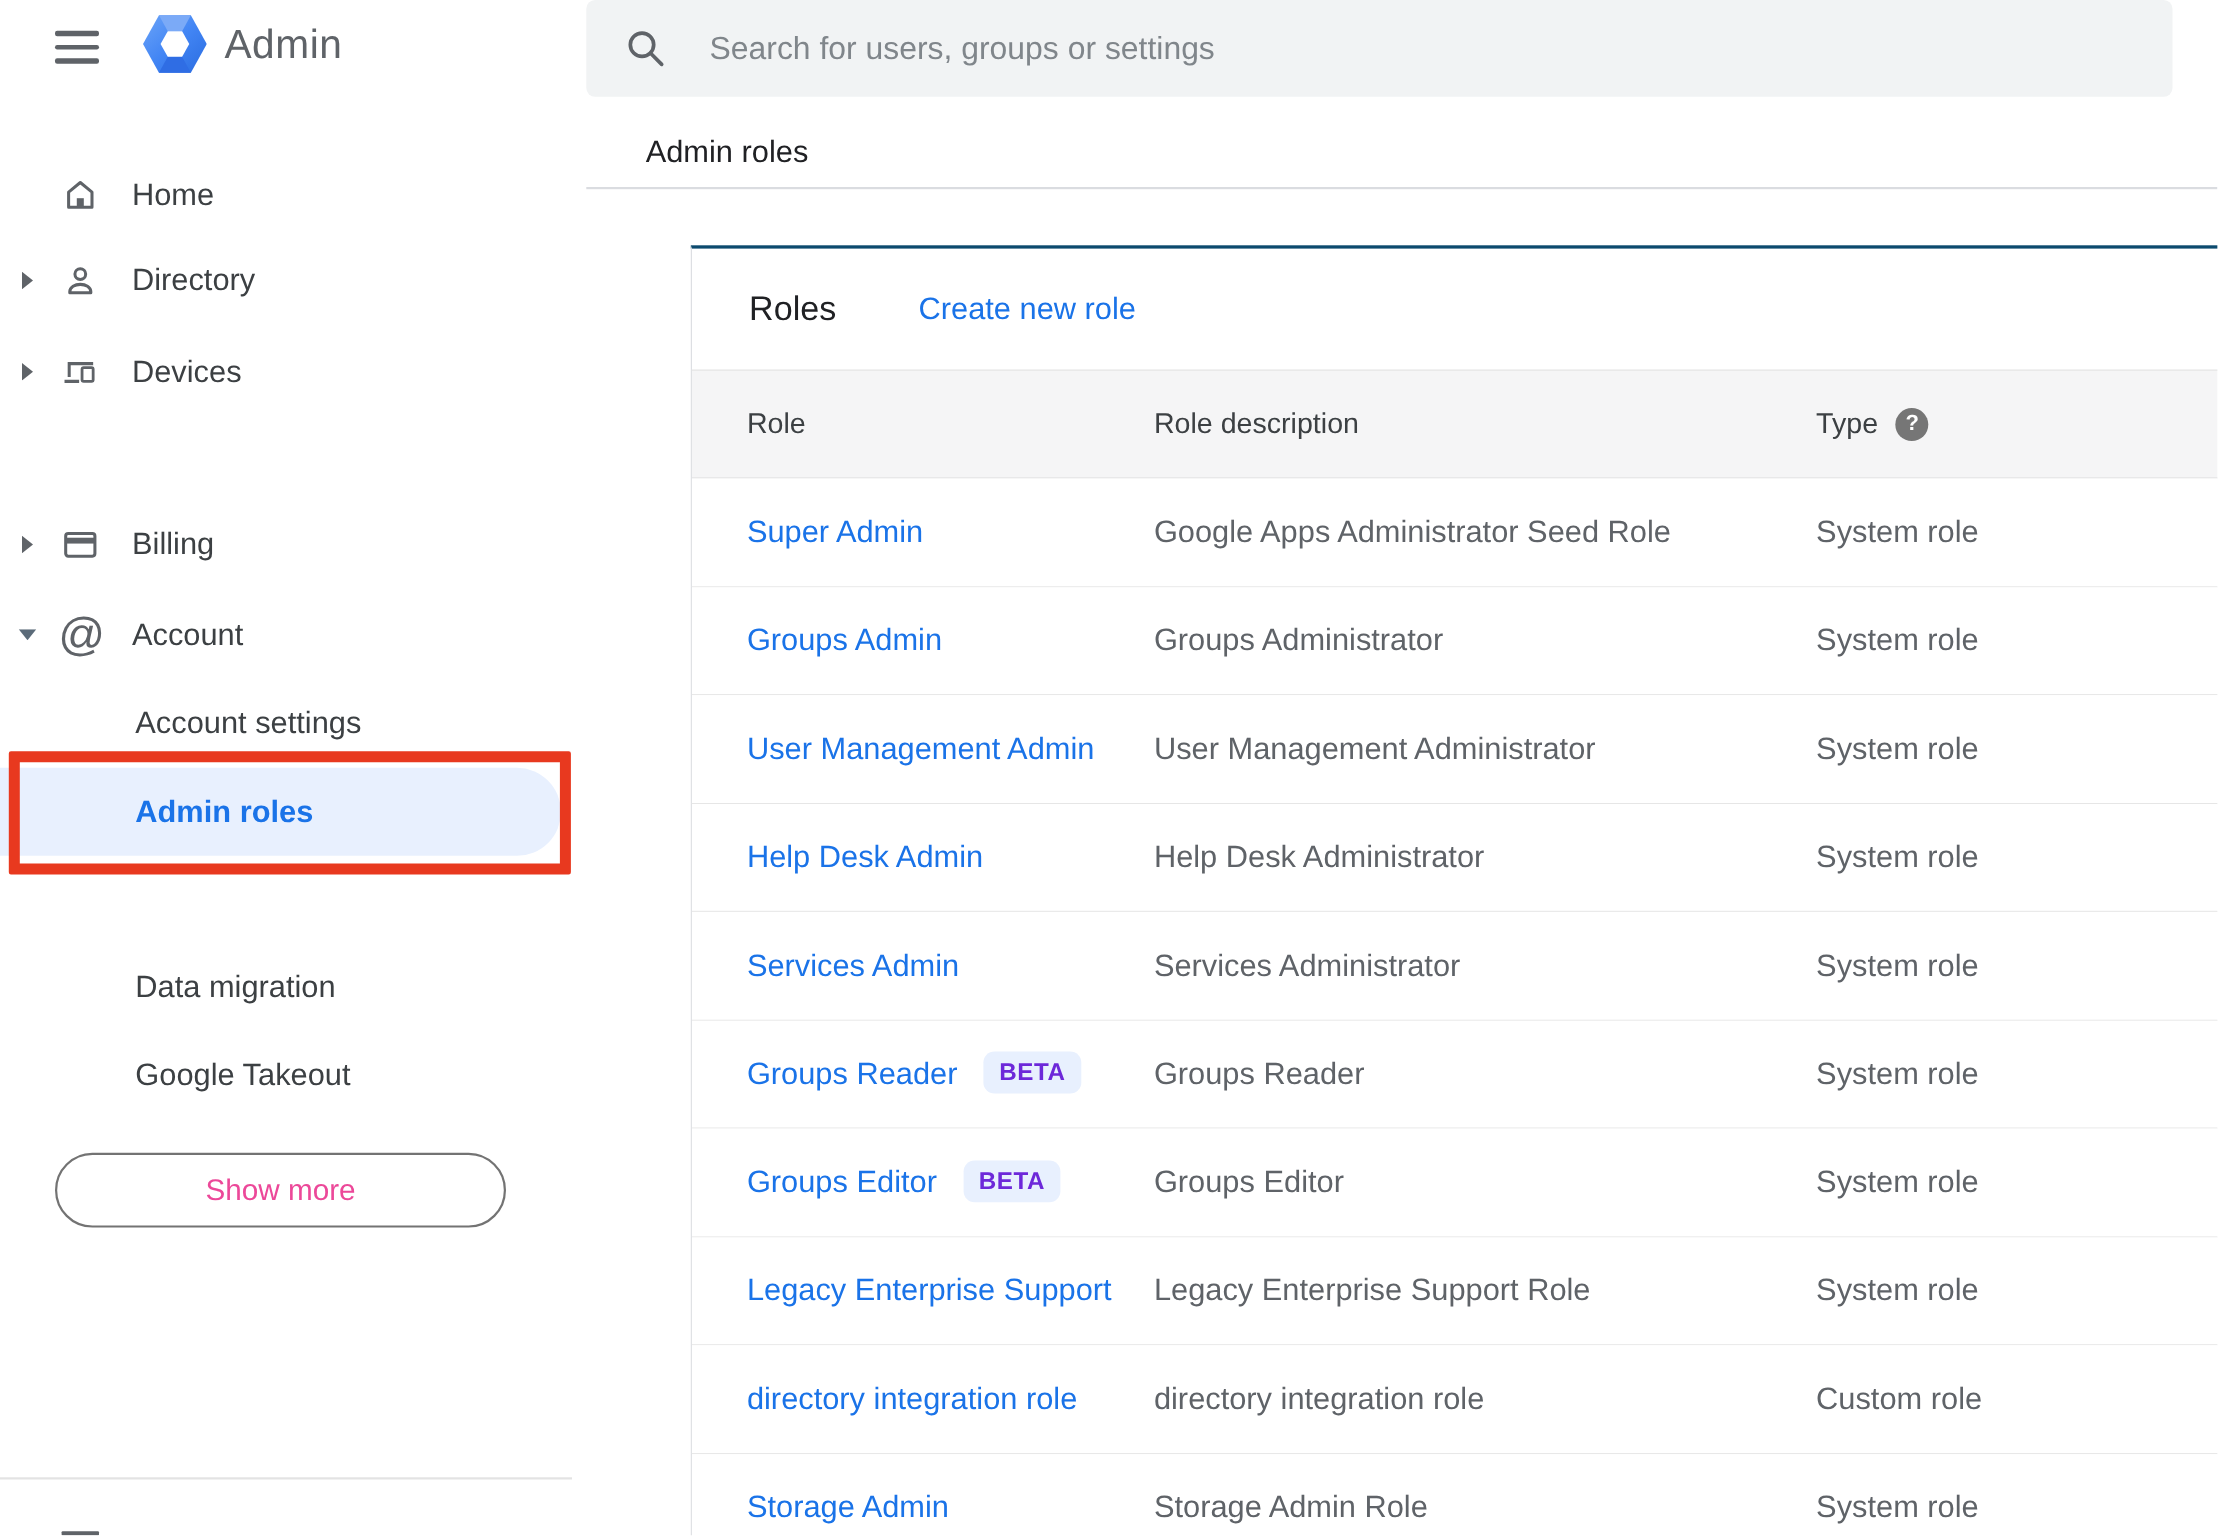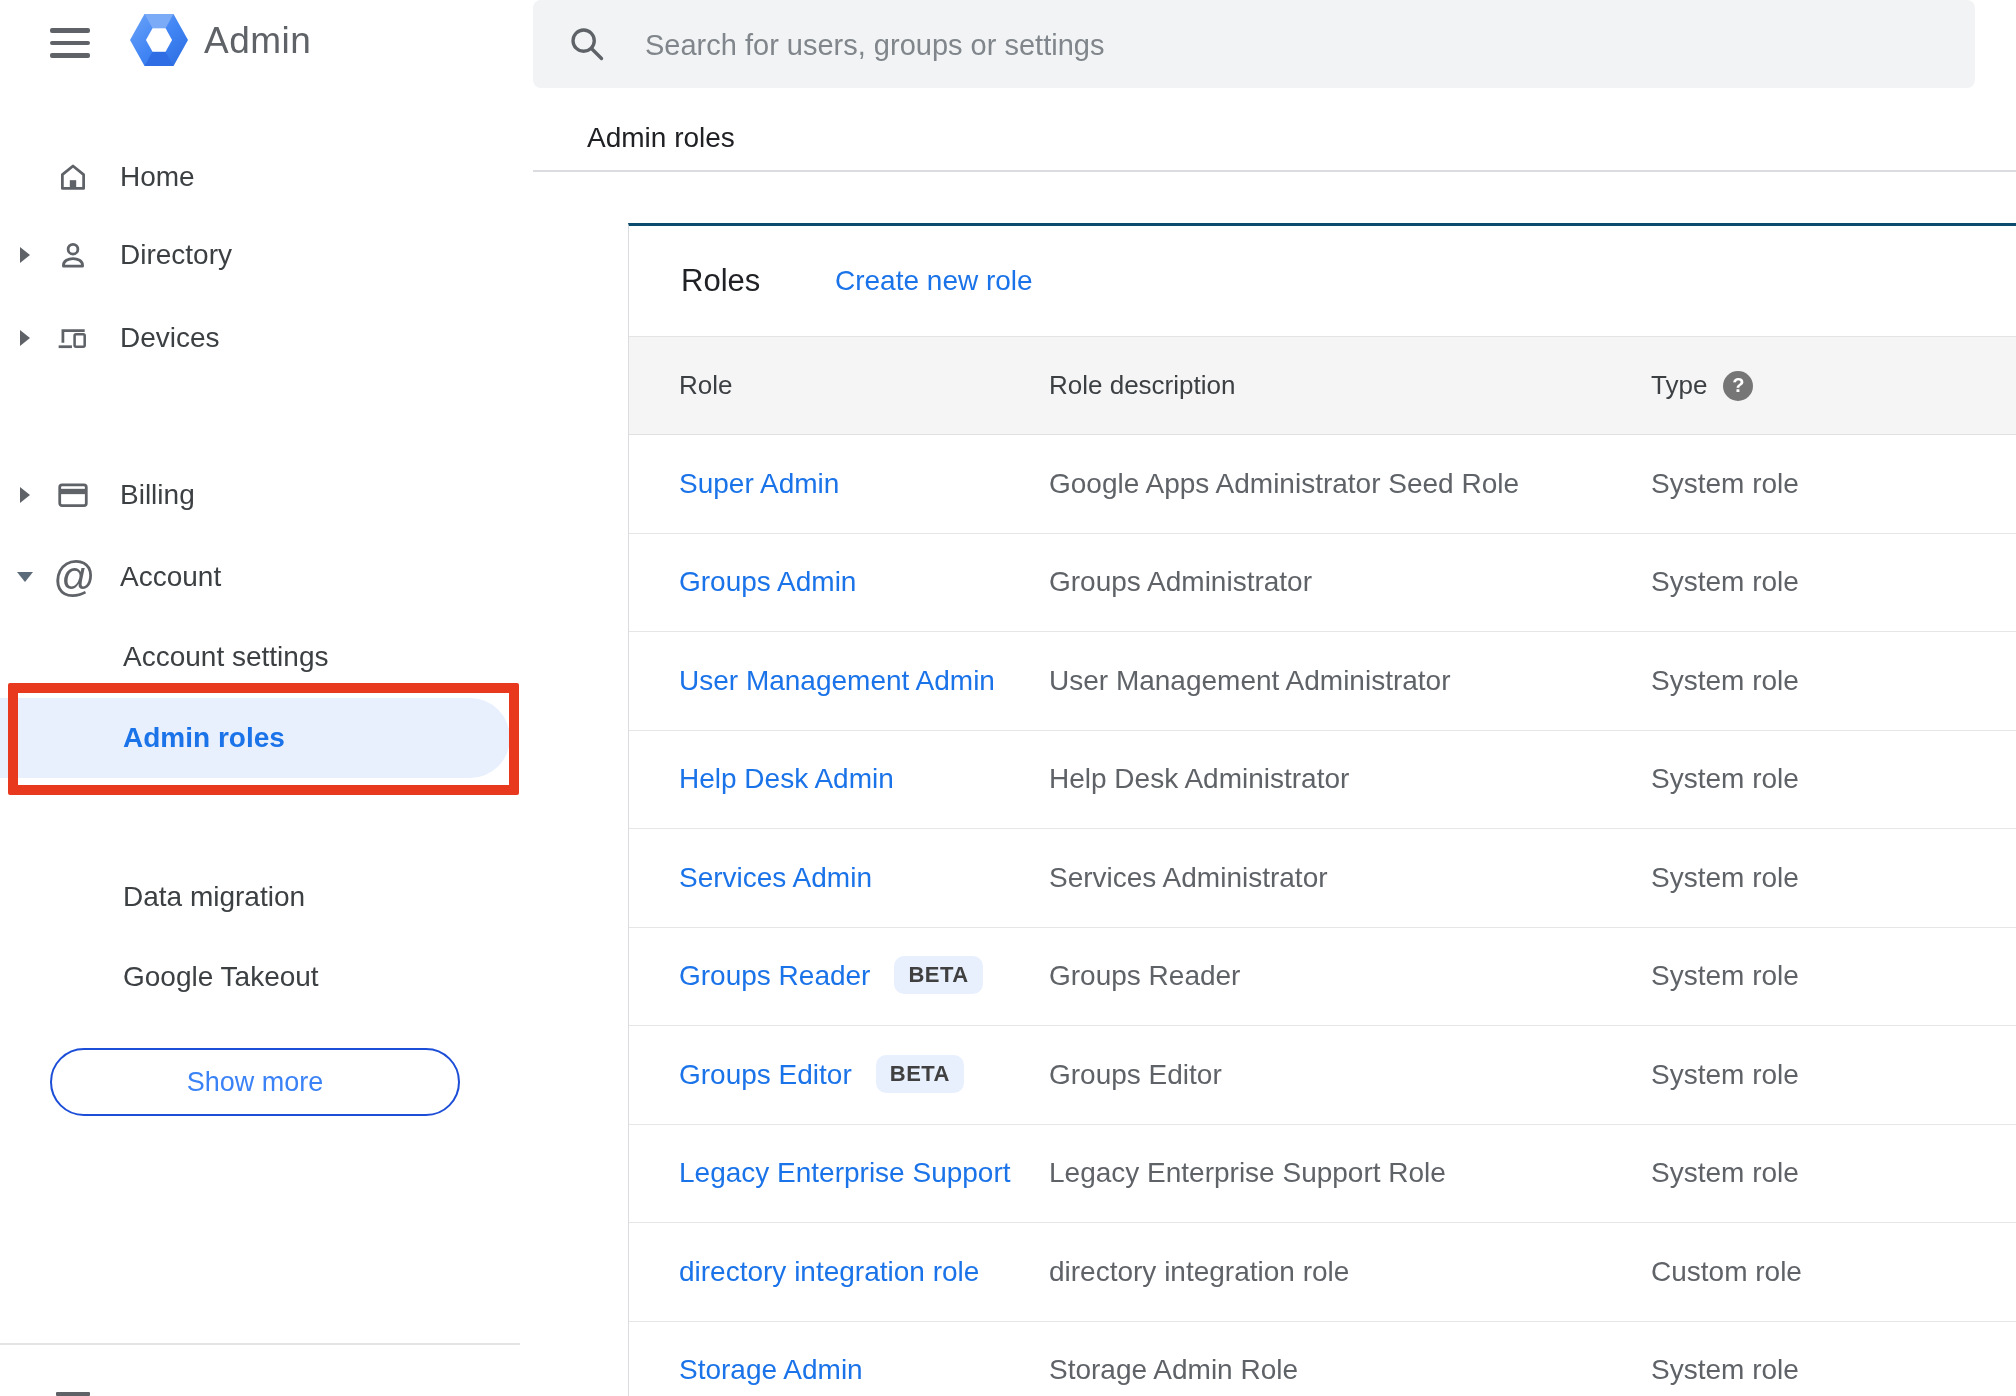--- a/index.html
+++ b/index.html
@@ -27,23 +27,23 @@
   .sub-item .nlabel{left:123px;}
   .sub-item .chev{left:98px;}
 
   .selected-pill{position:absolute;left:0;top:698px;width:510px;height:80px;background:#e8f0fe;
                  border-radius:0 40px 40px 0;cursor:pointer;}
   .selected-pill .nlabel{position:absolute;left:123px;top:50%;transform:translateY(-50%);
                          font-size:28px;font-weight:700;color:#1a73e8;white-space:nowrap;}
   .red-box{position:absolute;left:8px;top:683px;width:511px;height:112px;border:10px solid #e8391f;
            border-radius:2px;box-sizing:border-box;pointer-events:none;z-index:5;}
 
-  .show-more{position:absolute;left:50px;top:1048px;width:410px;height:68px;border:2px solid #1d4ed8;
+  .show-more{position:absolute;left:50px;top:1048px;width:410px;height:68px;border:2px solid #737373;
              border-radius:36px;box-sizing:border-box;background:#fff;display:flex;align-items:center;
-             justify-content:center;font-size:27px;font-weight:500;color:#3b82f6;cursor:pointer;}
+             justify-content:center;font-size:27px;font-weight:500;color:#ec4899;cursor:pointer;}
   .sidebar-bottom-divider{position:absolute;left:0;top:1343px;width:520px;height:2px;background:#e3e3e3;}
   .partial-icon{position:absolute;left:56px;top:1392px;width:34px;height:4px;background:#5f6368;border-radius:1px;}
 
   
   .search-bar{position:absolute;left:533px;top:0;width:1442px;height:88px;background:#f1f3f4;border-radius:8px;}
   .search-bar .sicon{position:absolute;left:35px;top:25px;width:38px;height:38px;}
   .search-bar input{position:absolute;left:110px;top:0;width:1290px;height:88px;border:none;outline:none;
                     background:transparent;font-family:inherit;font-size:29px;color:#202124;}
   .search-bar input::placeholder{color:#80868b;}
   .page-title{position:absolute;left:587px;top:122px;font-size:28px;color:#202124;}
@@ -61,21 +61,21 @@
   .thead .cell{font-size:26px;font-weight:500;color:#3c4043;}
   .cell{position:absolute;top:0;height:100%;display:flex;align-items:center;}
   .col-role{left:50px;}
   .col-desc{left:420px;}
   .col-type{left:1022px;}
   .help-circle{width:30px;height:30px;border-radius:50%;background:#767676;color:#fff;margin-left:16px;
                display:flex;align-items:center;justify-content:center;font-size:20px;font-weight:700;cursor:pointer;}
   .trow{position:absolute;left:0;width:100%;height:98.5px;border-bottom:1px solid #e6e6e6;box-sizing:border-box;background:#fff;}
   .role-link{font-size:28px;color:#1a73e8;cursor:pointer;white-space:nowrap;}
   .desc-text,.type-text{font-size:28px;color:#5f6368;white-space:nowrap;}
-  .beta-badge{display:inline-block;margin-left:24px;background:#e8f0fe;color:#404040;font-size:22px;
+  .beta-badge{display:inline-block;margin-left:24px;background:#e8f0fe;color:#6d28d9;font-size:22px;
               font-weight:700;letter-spacing:0.5px;padding:6px 14px;border-radius:10px;transform:translateY(-1px);}
 </style>
 </head>
 <body>
 
 <div class="screen">
 
   <aside class="sidebar">
 
     <div class="hamburger">

